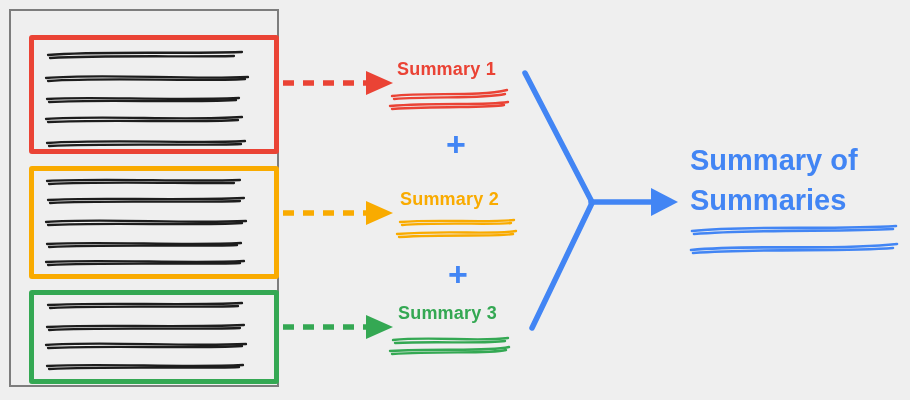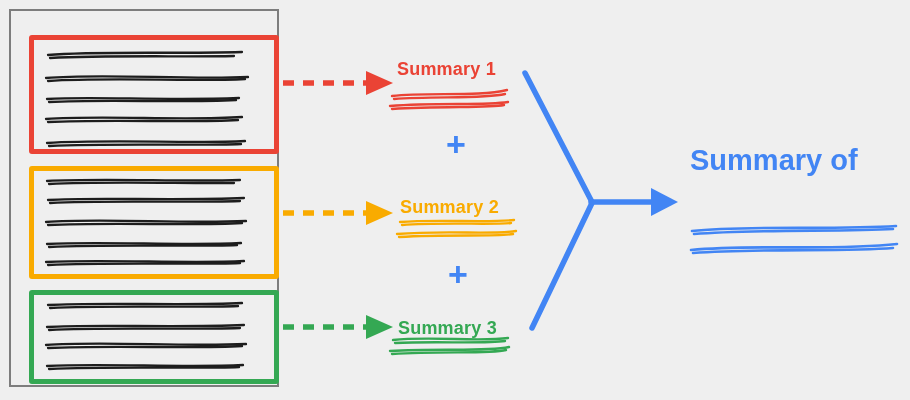--- a/index.html
+++ b/index.html
@@ -31,22 +31,22 @@
   .dash-arrow line{stroke-width:5.5;stroke-linecap:butt;stroke-dasharray:11 9;}
   .dash-arrow polygon{stroke:none;}
   .dash-arrow.red line{stroke:var(--red);} .dash-arrow.red polygon{fill:var(--red);}
   .dash-arrow.orange line{stroke:var(--orange);} .dash-arrow.orange polygon{fill:var(--orange);}
   .dash-arrow.green line{stroke:var(--green);} .dash-arrow.green polygon{fill:var(--green);}
   .dash-arrow.a1{top:66px;} .dash-arrow.a2{top:196px;} .dash-arrow.a3{top:310px;}
 
   
   .sum-label{position:absolute;font-size:18px;font-weight:700;letter-spacing:.2px;white-space:nowrap;}
   .sum-label.s1{left:397px;top:59px;color:var(--red);}
-  .sum-label.s2{left:400px;top:189px;color:var(--orange);margin-top:8px;}
-  .sum-label.s3{left:398px;top:318px;color:var(--green);}
+  .sum-label.s2{left:400px;top:189px;color:var(--orange);}
+  .sum-label.s3{left:398px;top:303px;color:var(--green);}
 
   
   .mini-scribble{position:absolute;width:128px;height:28px;}
   .mini-scribble path{fill:none;stroke-width:2.4;stroke-linecap:round;}
   .mini-scribble.s1{left:384px;top:86px;} .mini-scribble.s1 path{stroke:var(--red);}
   .mini-scribble.s2{left:392px;top:214px;} .mini-scribble.s2 path{stroke:var(--orange);}
   .mini-scribble.s3{left:385px;top:332px;} .mini-scribble.s3 path{stroke:var(--green);}
 
   
   .plus{position:absolute;width:40px;text-align:center;color:var(--blue);
@@ -159,20 +159,21 @@
 
   <svg class="merge" viewBox="0 0 190 285">
     <path d="M10,13 L77,142"></path>
     <path d="M17,268 L77,143"></path>
     <path d="M76,142 L138,142"></path>
     <polygon points="136,128 163,142 136,156"></polygon>
   </svg>
 
   <div class="result">
     <div>Summary of</div>
+    <div>Summaries</div>
   </div>
   <svg class="result-scribble" viewBox="0 0 220 42">
     <path d="M8,10 C60,4 150,9 212,5"></path>
       <path d="M10,13 C70,8 160,11 209,8"></path>
     <path d="M7,29 C70,23 150,30 213,23"></path>
       <path d="M9,32 C75,27 160,31 209,27"></path>
   </svg>
 
 </div>
 

